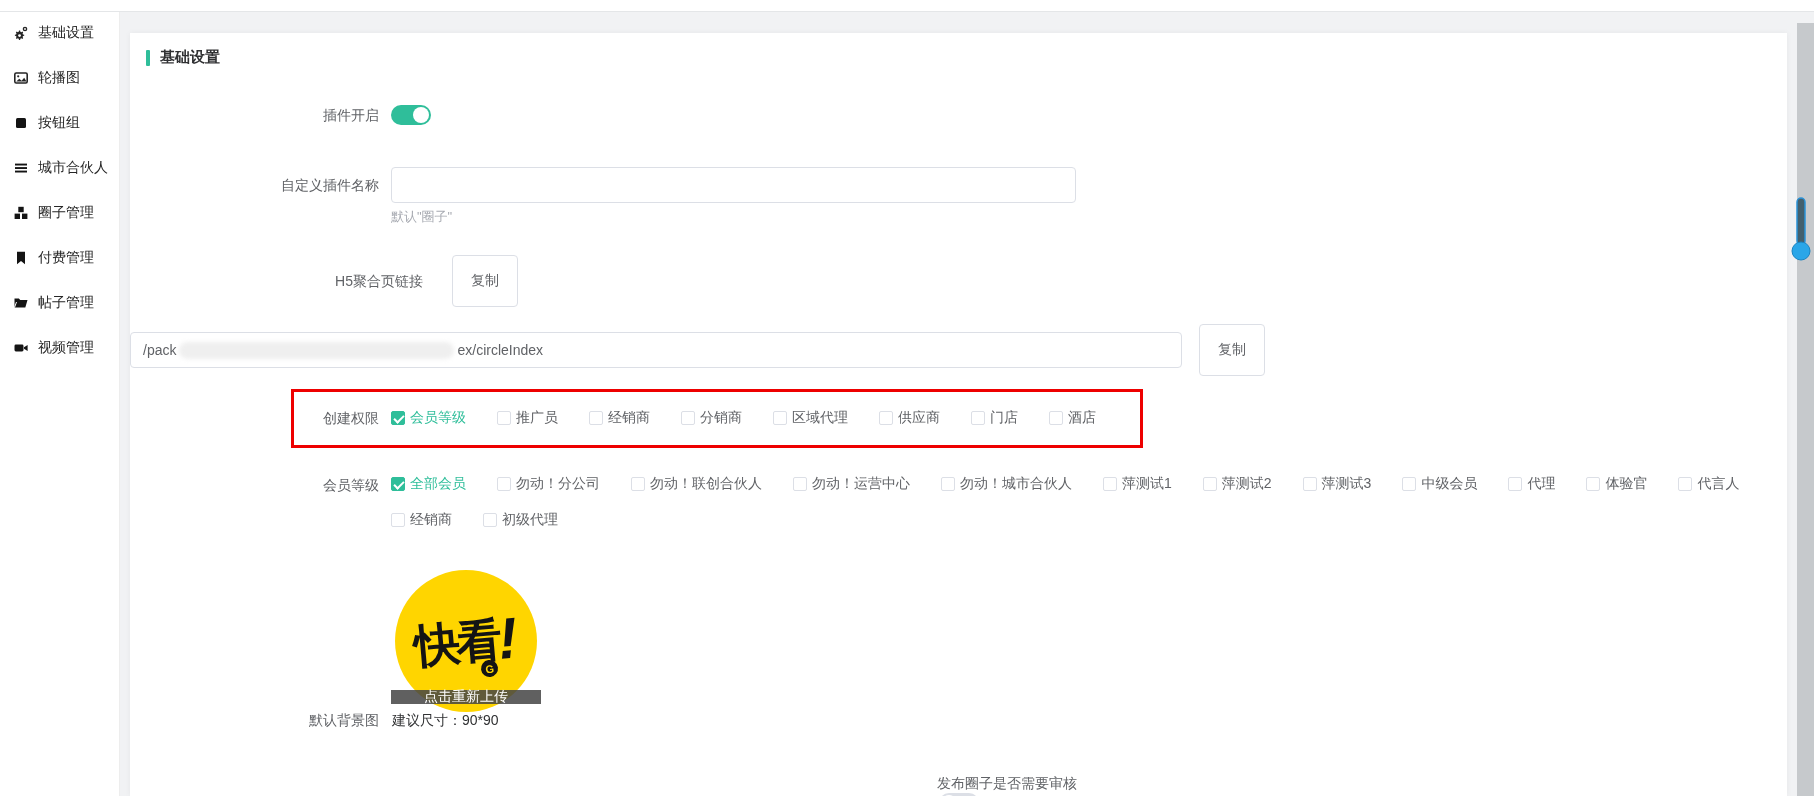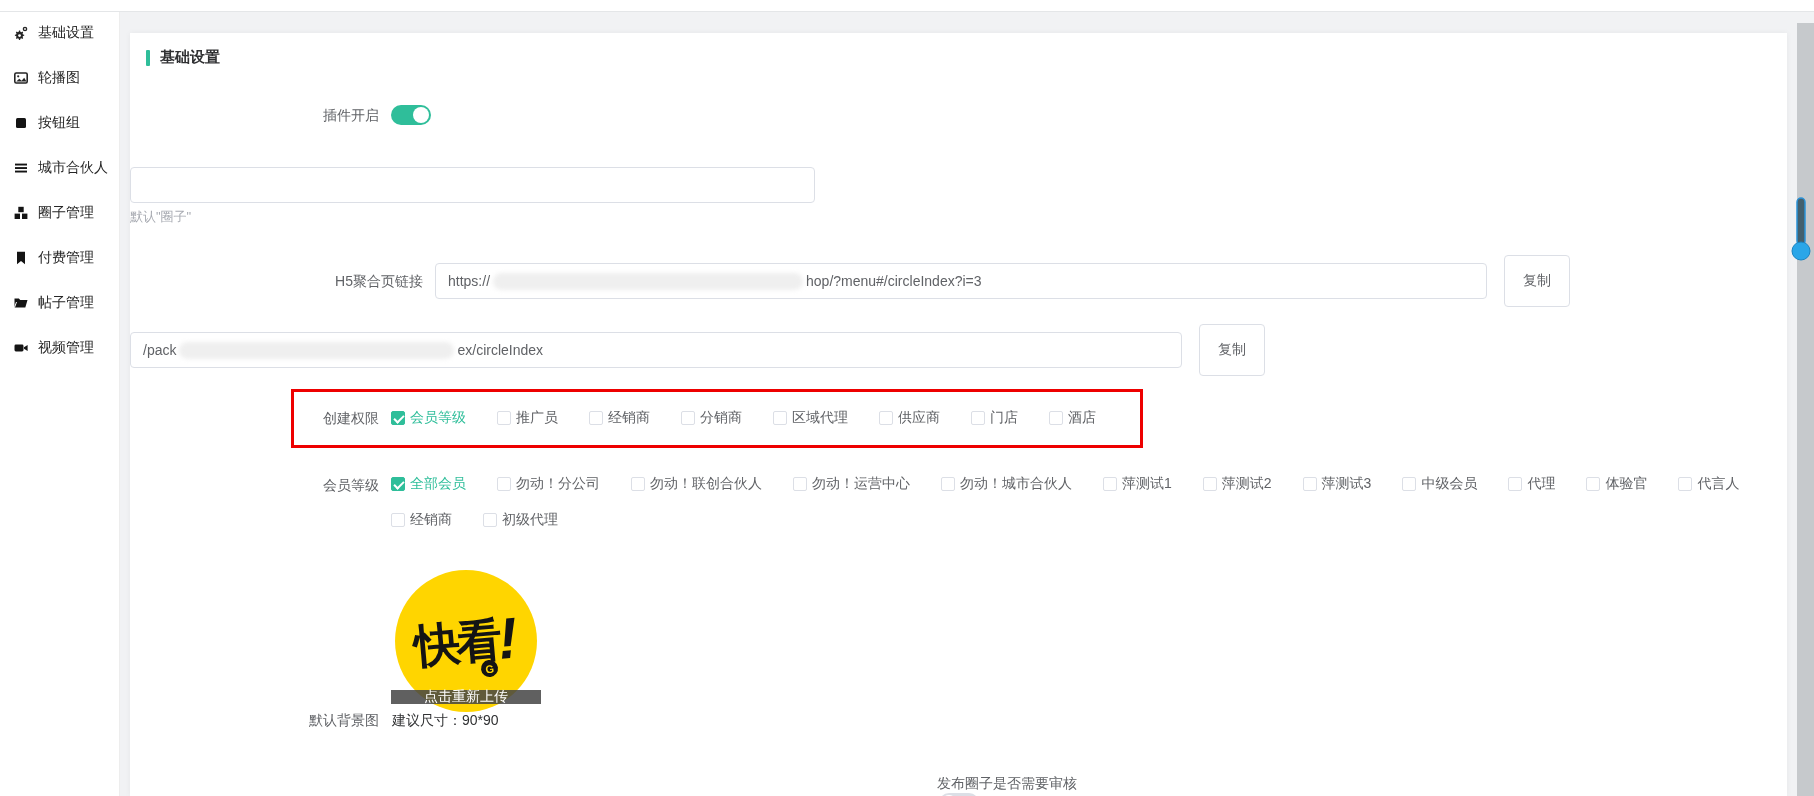--- a/index.html
+++ b/index.html
@@ -171,33 +171,29 @@
     </div>
 
     <div class="row" style="margin-top:38px;">
       <div class="lbl lh20">插件开启</div>
       <div class="switch on">
           <div class="knob"></div>
         </div>
     </div>
 
     <div class="row top" style="margin-top:42px;">
+      <div class="lbl lh36">自定义插件名称</div>
       <div>
         <input class="txt" type="text" value="" style="">
         <div class="hint">默认"圈子"</div>
       </div>
     </div>
 
     <div class="row" style="margin-top:29px;margin-left:44px;">
       <div class="lbl lh36">H5聚合页链接</div>
-      <div class="txtbox">
-        <span>https://</span>
-          <span class="redact" style="width:310px;"></span>
-          <span>hop/?menu#/circleIndex?i=3</span>
-      </div>
       <button class="copy-btn">复制</button>
     </div>
 
     <div class="row" style="margin-top:17px;">
       <div class="txtbox">
         <span>/pack</span>
           <span class="redact" style="width:275px;"></span>
           <span>ex/circleIndex</span>
       </div>
       <button class="copy-btn">复制</button>

